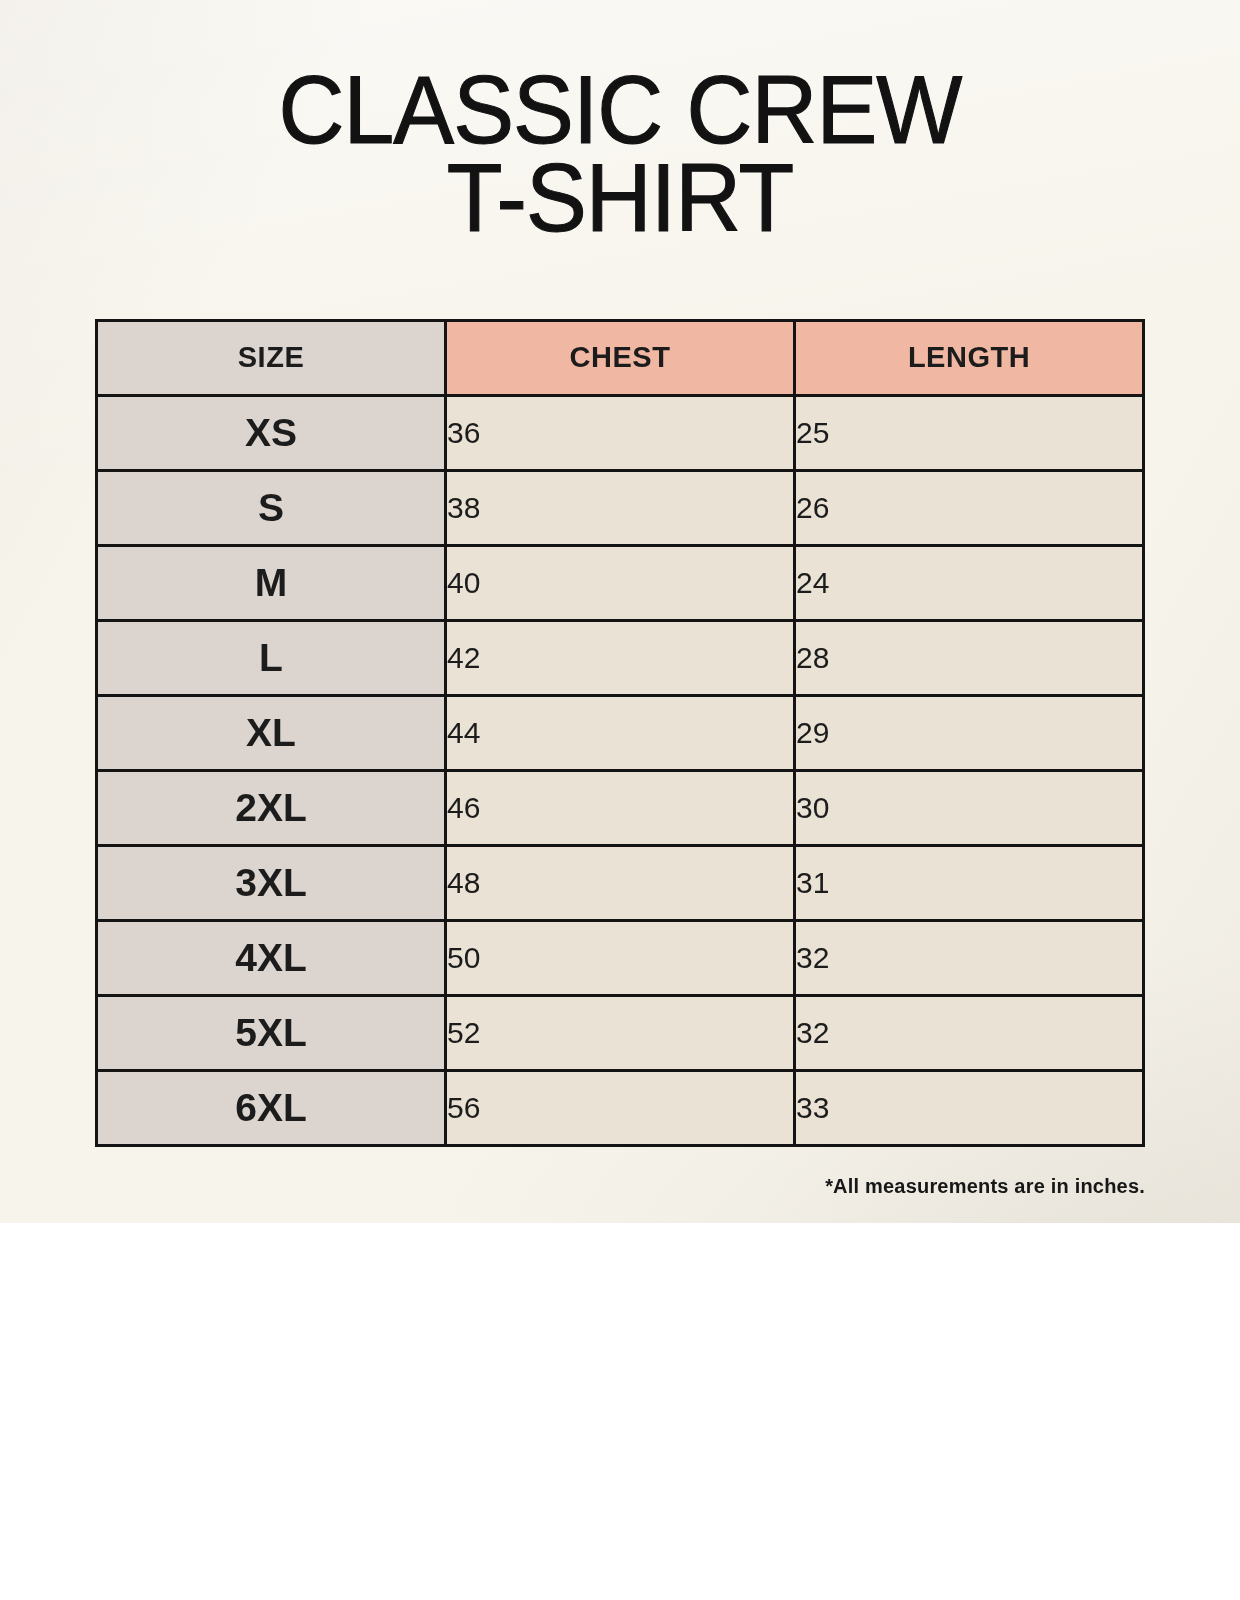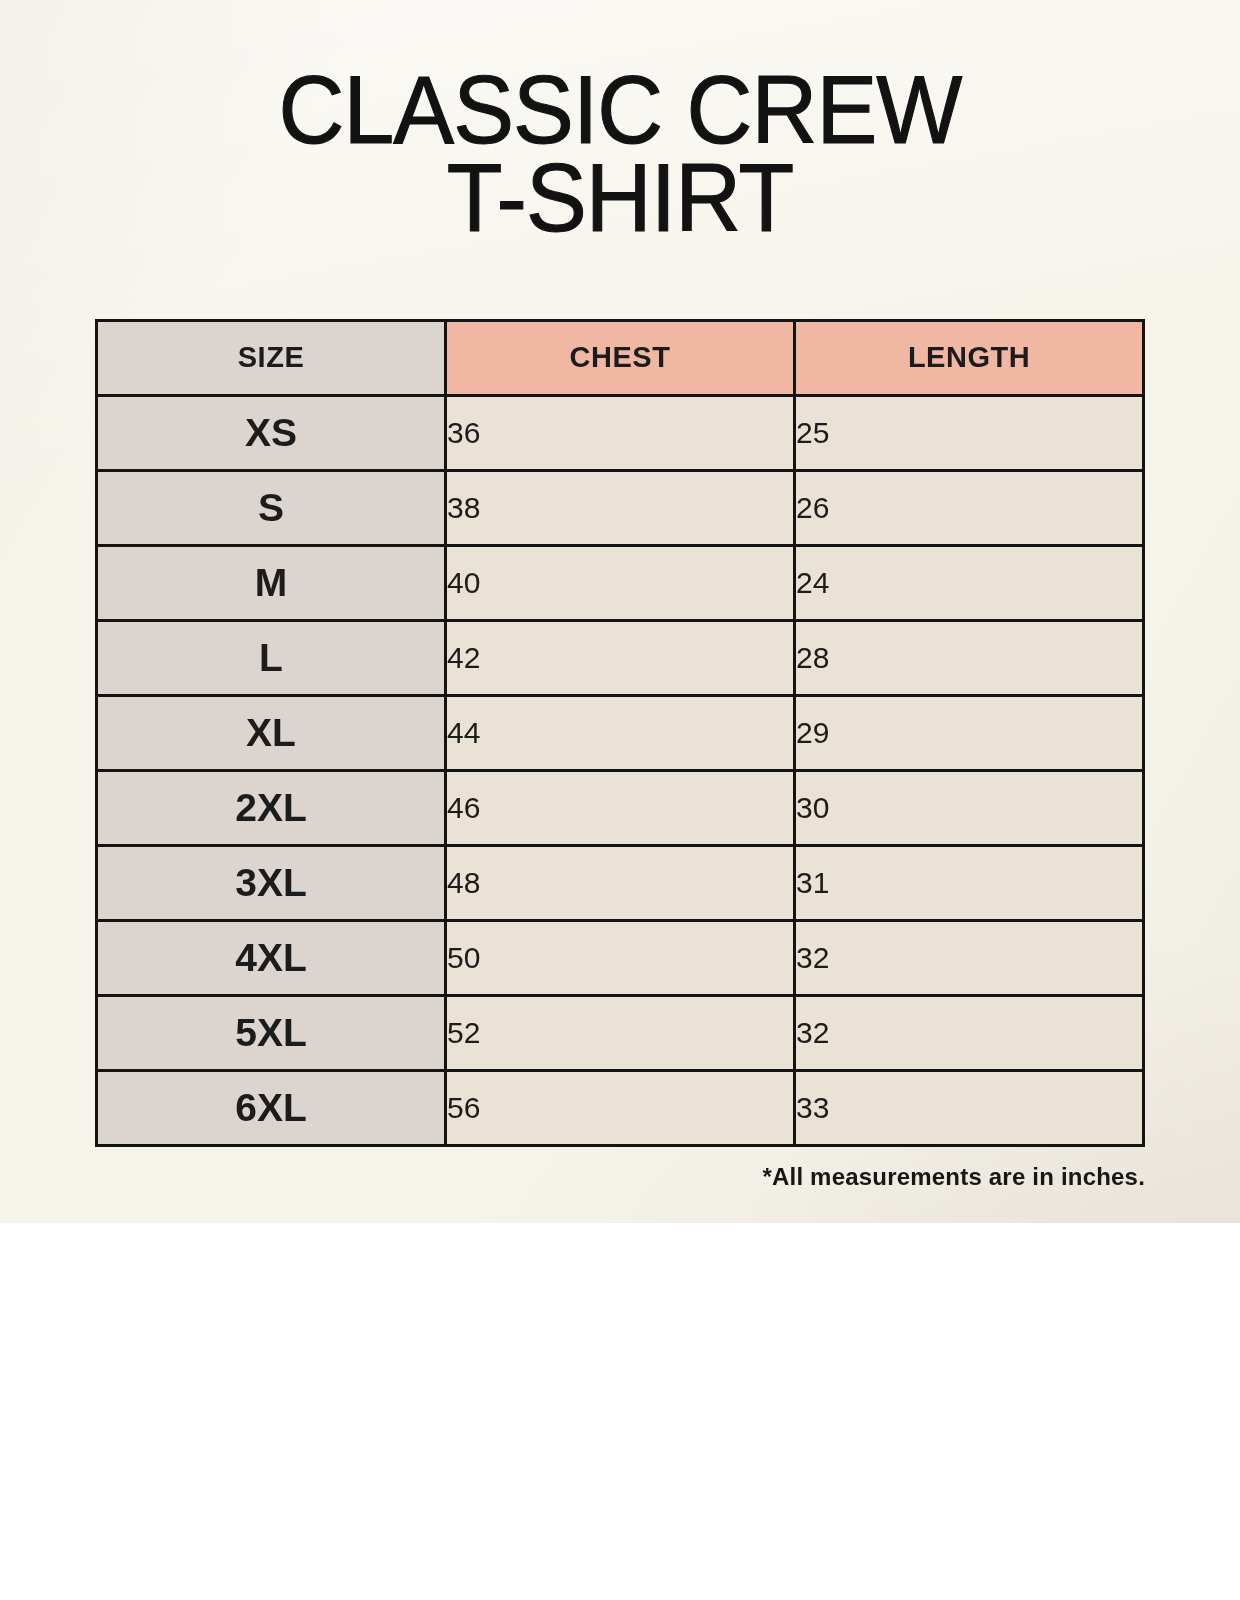--- a/index.html
+++ b/index.html
@@ -90,23 +90,23 @@
     font-size:39px;
     font-weight:700;
   }
   .size-chart tbody td{
     background:var(--data-cell);
     font-size:30px;
     font-weight:400;
   }
   .footnote{
     width:1050px;
-    margin:16px auto 0;
+    margin:28px auto 0;
     text-align:right;
-    font-size:24px;
+    font-size:20px;
     font-weight:700;
     letter-spacing:0.2px;
     color:#171717;
   }
 </style>
 </head>
 <body>
 
 <div class="page">
 

